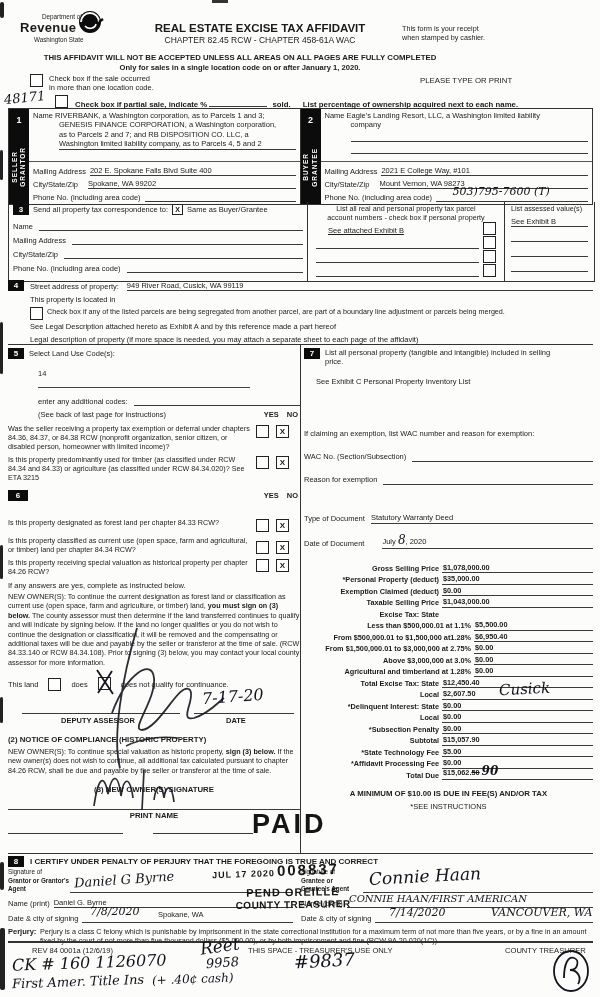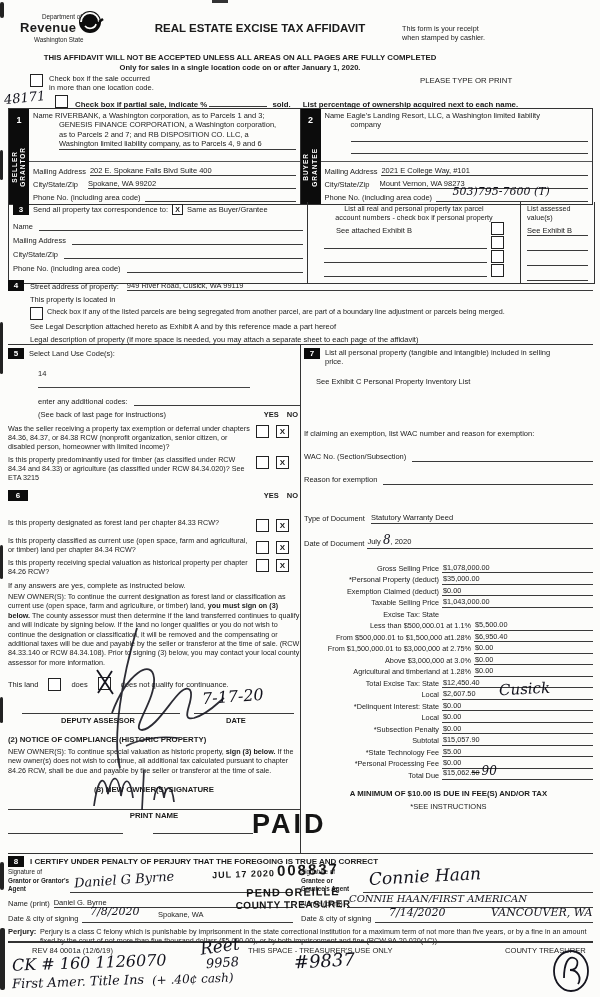--- a/index.html
+++ b/index.html
@@ -21,21 +21,21 @@
   .fill{flex:1;}
   .party{display:flex;border:1px solid #333;}
   .sidebar{width:20px;background:#0c0c0c;color:#fff;display:flex;flex-direction:column;align-items:center;flex:none;}
   .sidebar .num{font-weight:bold;font-size:9px;padding:6px 0 4px;}
   .vwrap{display:flex;flex:1;align-items:center;justify-content:center;}
   .vtxt{writing-mode:vertical-rl;transform:rotate(180deg);font-weight:bold;font-size:6.5px;letter-spacing:1px;}
   .pcontent{flex:1;padding:2px 4px 0 4px;display:flex;flex-direction:column;}
   .qrow{display:flex;align-items:flex-start;margin-top:4px;}
   .qtxt{width:244px;}
   .qboxes{display:flex;gap:7px;margin-left:4px;margin-top:1px;}
-  .mrow{display:flex;align-items:flex-end;height:11.5px;font-size:7.3px;}
+  .mrow{display:flex;align-items:flex-end;height:11.5px;font-size:7.3px;font-weight:bold;}
   .mlabel{flex:1;text-align:right;white-space:nowrap;padding-right:3px;}
   .mvalue{border-bottom:1px solid #3a3a3a;padding-left:1px;white-space:nowrap;}
   .w150{width:150px;} .w118{width:118px;} .noline{border-bottom:none;}
   .edge{position:absolute;left:0;background:#222;border-radius:2px;}
   .stamp{font-weight:bold;color:#151515;}
   s{text-decoration:line-through;}
 </style>
 </head>
 <body>
 
@@ -56,20 +56,21 @@
     <div class="xs" style="margin-left:14px;">Washington State</div>
     <svg class="abs" style="left:56px;top:-4px;" width="28" height="26" viewBox="0 0 28 26">
       <circle cx="14" cy="13" r="11" fill="#0c0c0c"></circle>
       <path d="M5,13 A9,9 0 0 1 23,13" fill="none" stroke="#fcfcfa" stroke-width="2"></path>
       <path d="M9,17 A6,5 0 0 0 20,15" fill="none" stroke="#fcfcfa" stroke-width="1.6"></path>
       <path d="M23,13 L27,10" stroke="#0c0c0c" stroke-width="2.4"></path>
     </svg>
   </div>
   <div class="abs ctr" style="left:120px;top:21px;width:280px;">
     <div class="b" style="font-size:11.5px;">REAL ESTATE EXCISE TAX AFFIDAVIT</div>
+    <div style="font-size:8.5px;">CHAPTER 82.45 RCW - CHAPTER 458-61A WAC</div>
   </div>
   <div class="abs sm" style="left:402px;top:24px;width:120px;">
     <div>This form is your receipt</div>
     <div>when stamped by cashier.</div>
   </div>
   <div class="abs b ctr" style="left:0;top:53px;width:480px;font-size:7.8px;">THIS AFFIDAVIT WILL NOT BE ACCEPTED UNLESS ALL AREAS ON ALL PAGES ARE FULLY COMPLETED</div>
   <div class="abs b ctr" style="left:0;top:63px;width:480px;font-size:7.6px;">Only for sales in a single location code on or after January 1, 2020.</div>
 
   <div class="abs" style="left:30px;top:74px;">
     <span class="cb big"></span>
@@ -98,21 +99,21 @@
           <span class="vtxt">SELLER</span>
           <span class="vtxt">GRANTOR</span>
         </div>
       </div>
       <div class="pcontent">
         <div style="min-height:48px;">
           <span>Name</span>
           <span>RIVERBANK, a Washington corporation, as to Parcels 1 and 3;</span>
           <div style="margin-left:26px;">GENESIS FINANCE CORPORATION, a Washington corporation,</div>
           <div style="margin-left:26px;">as to Parcels 2 and 7; and RB DISPOSITION CO. LLC, a</div>
-          <div style="margin-left:26px;" class="ul">Washington limited liability company, as to Parcels 4, 9 and 6</div>
+          <div style="margin-left:26px;" class="ul">Washington limited liability company, as to Parcels 4, 5 and 2</div>
         </div>
         <div style="border-top:1px solid #555;margin:2px -4px 0;"></div>
         <div class="flexrow" style="height:14px;">
           <span>Mailing Address</span>
           <span class="ul fill" style="margin-left:4px;">202 E. Spokane Falls Blvd Suite 400</span>
         </div>
         <div class="flexrow" style="height:13px;">
           <span>City/State/Zip</span>
           <span class="ul fill" style="margin-left:10px;">Spokane, WA 99202</span>
         </div>
@@ -175,24 +176,24 @@
         </div>
       <div class="flexrow" style="height:14px;">
           <span>City/State/Zip</span>
           <span class="ul fill" style="margin-left:6px;"></span>
         </div>
       <div class="flexrow" style="height:14px;margin-bottom:2px;">
           <span>Phone No. (including area code)</span>
           <span class="ul fill" style="margin-left:6px;"></span>
         </div>
     </div>
-    <div style="width:180px;border-left:1px solid #333;padding:2px 16px;">
+    <div style="width:180px;border-left:1px solid #333;padding:2px 8px;">
       <div class="ctr sm">List all real and personal property tax parcel</div>
       <div class="ctr sm">account numbers - check box if personal property</div>
-      <div class="flexrow" style="height:13px;">
+      <div class="flexrow" style="height:13px;text-decoration:underline;">
           <span style="margin-left:12px;">See attached Exhibit B</span>
           <span class="fill"></span>
           <span class="cb big"></span>
         </div>
       <div class="flexrow" style="height:14px;">
           <span class="ul fill"></span>
           <span class="cb big" style="margin-left:4px;"></span>
         </div>
       <div class="flexrow" style="height:14px;">
           <span class="ul fill"></span>
@@ -348,21 +349,21 @@
     <div class="flexrow" style="margin-top:12px;height:11px;">
       <span>Reason for exemption</span>
       <span class="ul fill" style="margin-left:6px;"></span>
     </div>
     <div class="flexrow" style="margin-top:28px;height:11px;">
       <span>Type of Document</span>
       <span class="ul fill" style="margin-left:6px;">Statutory Warranty Deed</span>
     </div>
     <div class="flexrow" style="margin-top:12px;height:13px;">
       <span>Date of Document</span>
-      <span class="ul fill" style="margin-left:3px;">
+      <span class="ul fill" style="margin-left:18px;">
         <span>July</span>
         <span class="hand" style="font-size:12px;">8</span><span>, 2020</span>
       </span>
     </div>
 
     <div style="margin-top:13px;position:relative;">
       <div class="mrow">
           <span class="mlabel">Gross Selling Price</span>
           <span class="mvalue w150">$1,078,000.00</span>
         </div>
@@ -424,21 +425,21 @@
         </div>
       <div class="mrow">
           <span class="mlabel">Subtotal</span>
           <span class="mvalue w150">$15,057.90</span>
         </div>
       <div class="mrow">
           <span class="mlabel">*State Technology Fee</span>
           <span class="mvalue w150">$5.00</span>
         </div>
       <div class="mrow">
-          <span class="mlabel">*Personal Processing Fee</span>
+          <span class="mlabel">*Affidavit Processing Fee</span>
           <span class="mvalue w150">$0.00</span>
         </div>
       <div class="mrow">
         <span class="mlabel">Total Due</span>
         <span class="mvalue w150">
           <span>$15,062.</span><s>50</s>
           <span class="hand" style="font-size:12px;">90</span>
         </span>
       </div>
       <div class="abs hand" style="left:195px;top:118px;font-size:15px;transform:rotate(-3deg);">Cusick</div>

